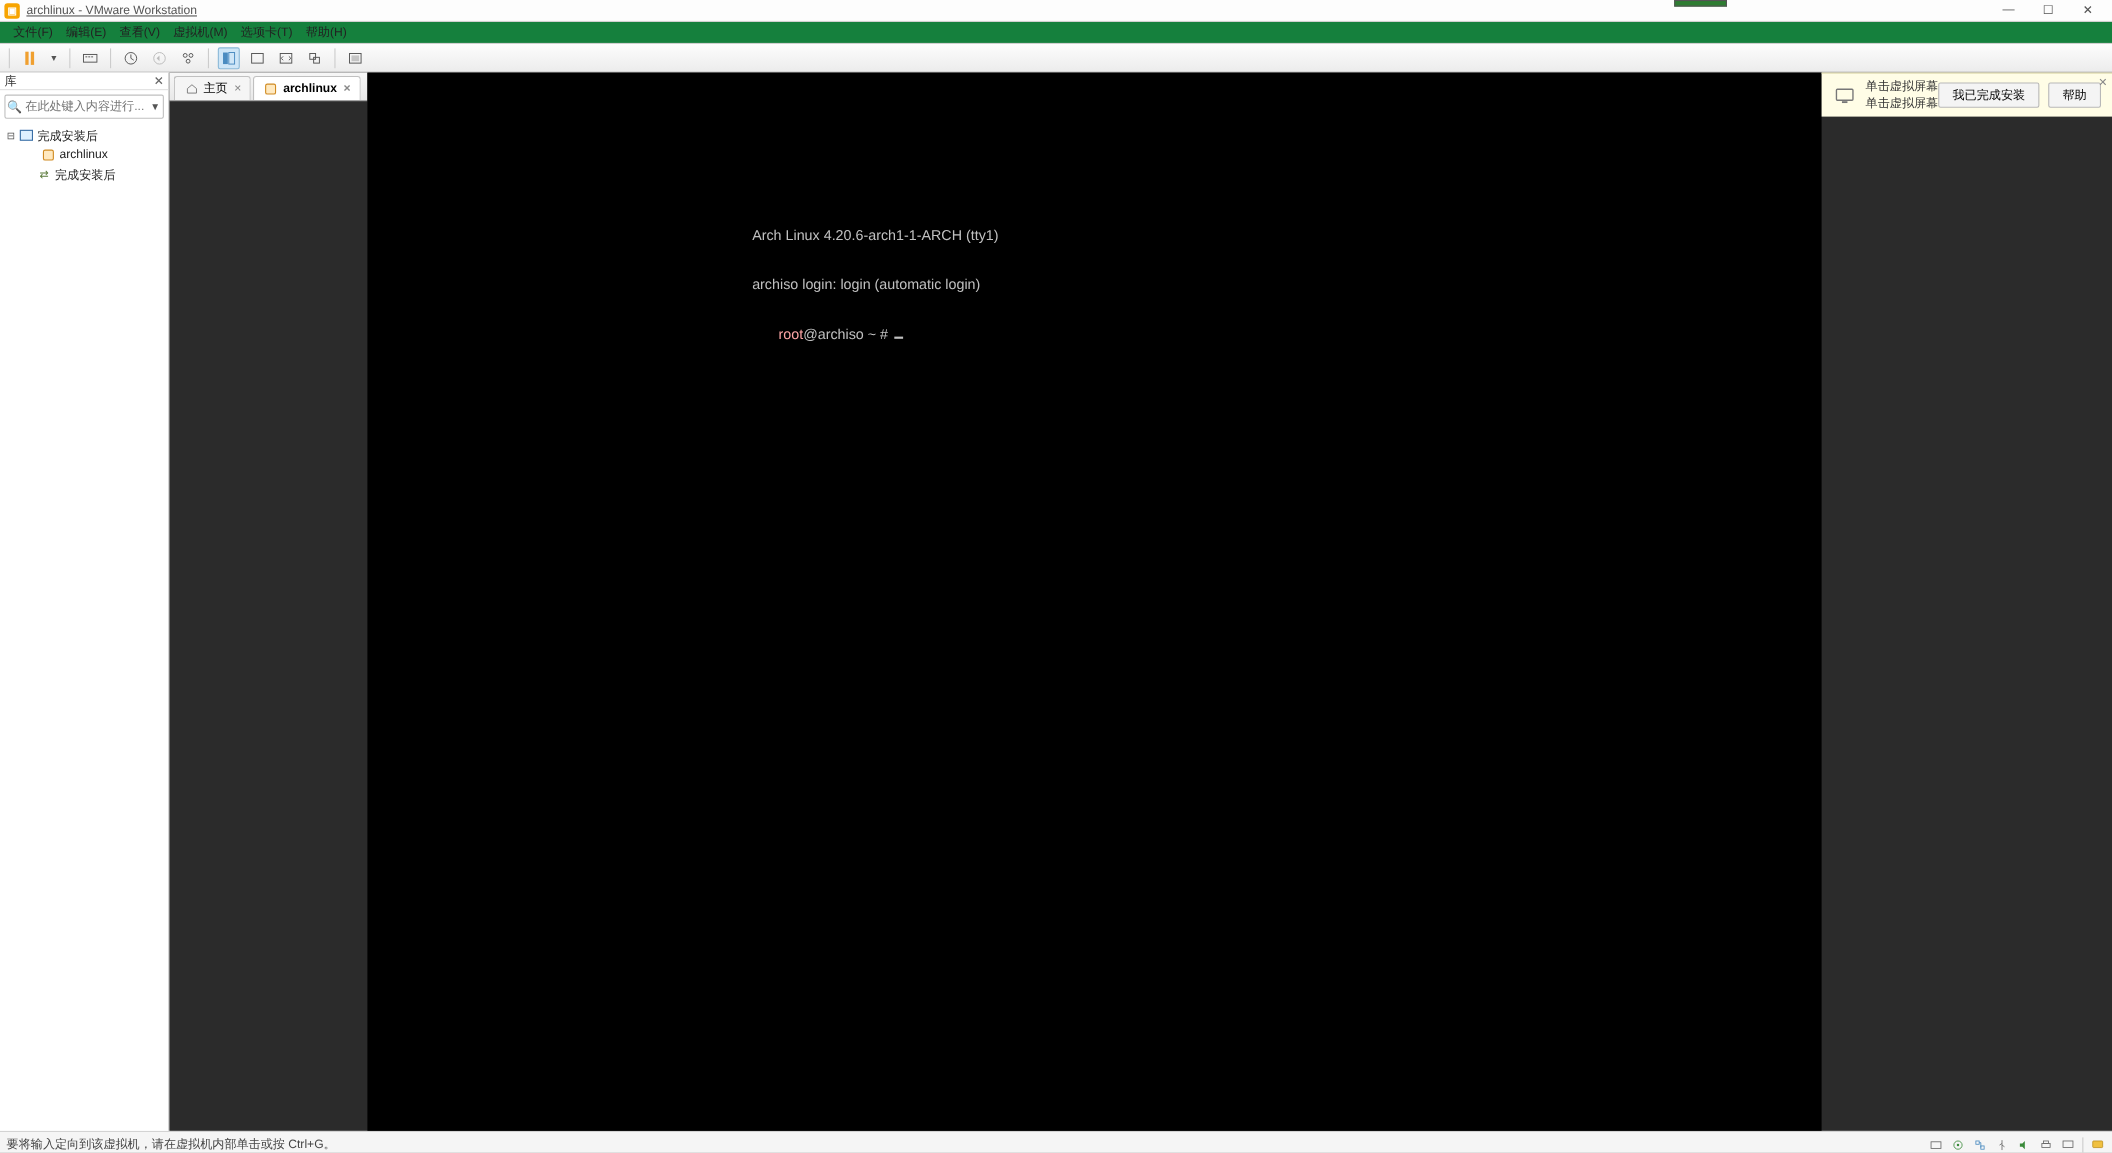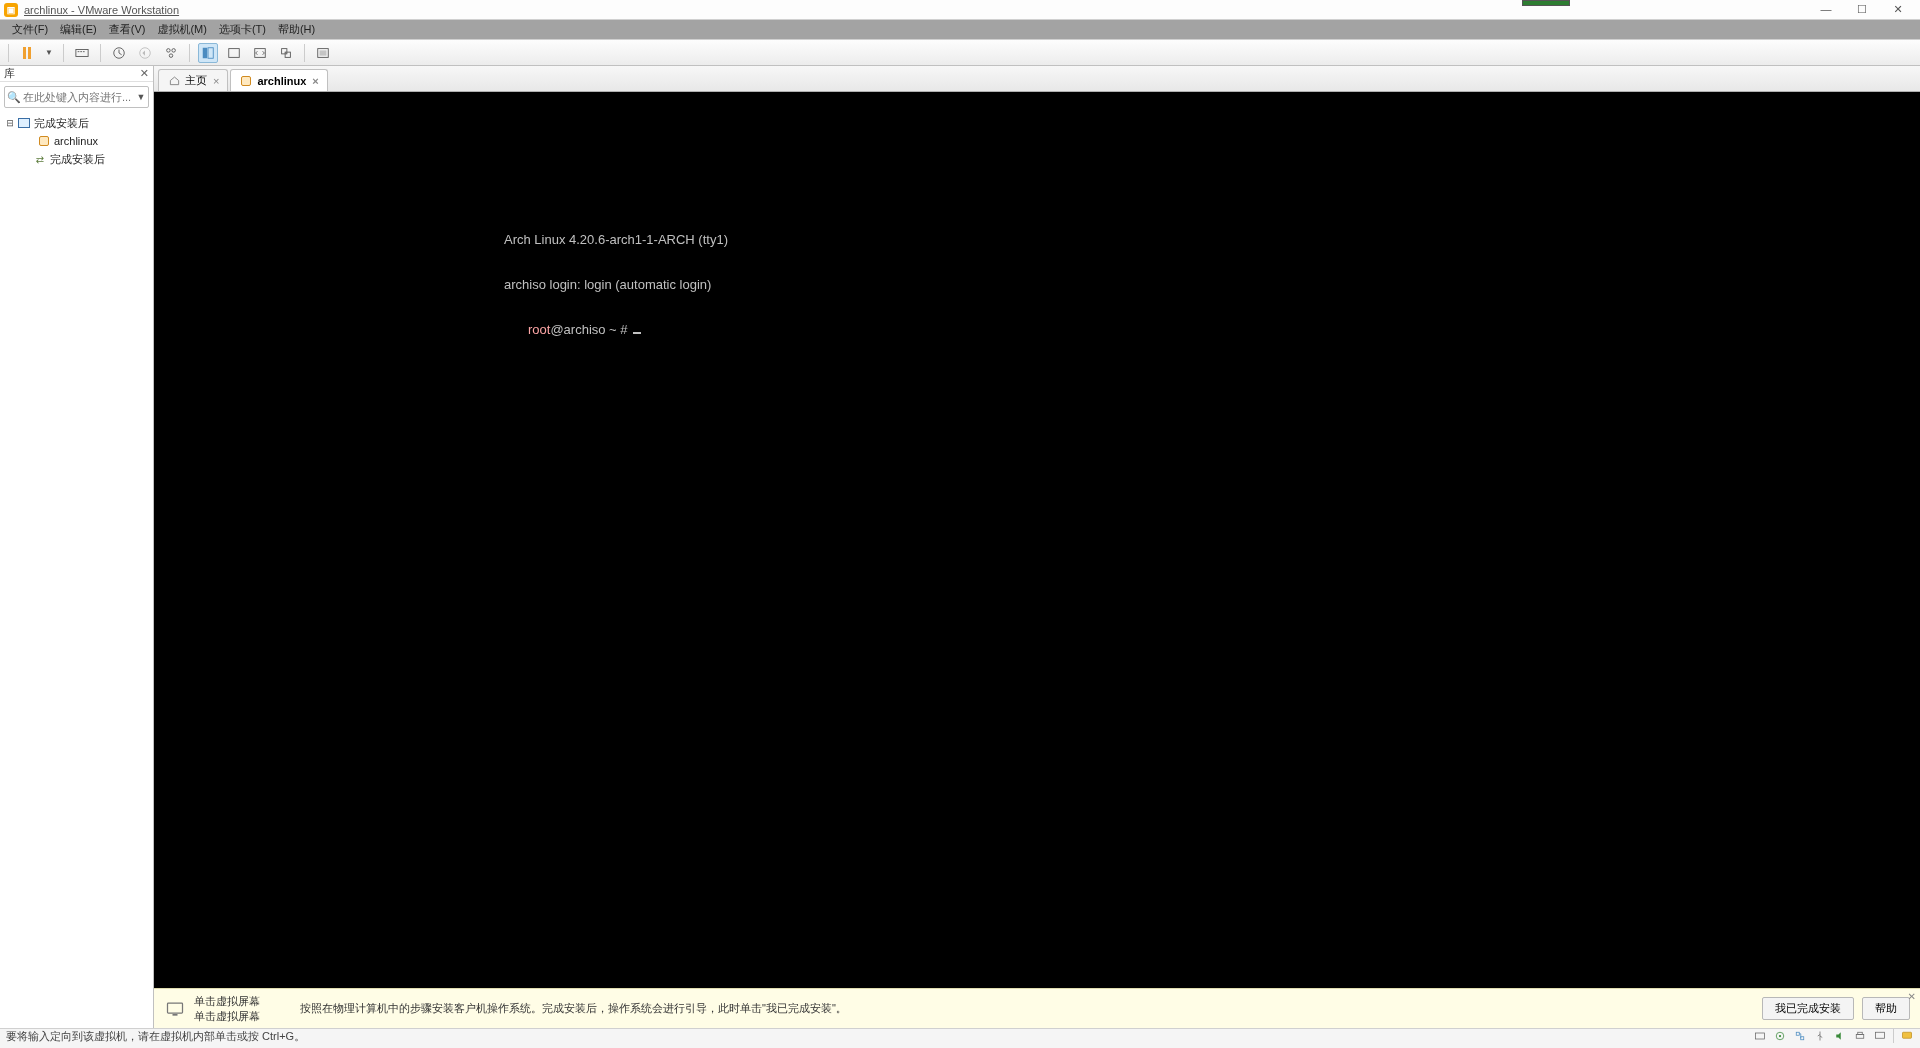--- a/index.html
+++ b/index.html
@@ -9,21 +9,21 @@
 .titlebar { height: 20px; background: #fdfdfd; display: flex; align-items: center; padding: 0 4px; border-bottom: 1px solid #d0d0d0; }
 .titlebar .app-icon { width: 14px; height: 14px; background: #f7a400; border-radius: 3px; display: flex; align-items: center; justify-content: center; font-size: 9px; color: #fff; font-weight: bold; margin-right: 6px; }
 .titlebar .title-text { font-size: 11px; color: #555; text-decoration: underline; }
 .titlebar .win-controls { margin-left: auto; display: flex; gap: 16px; padding-right: 8px; }
 .titlebar .win-controls span { font-size: 11px; color: #555; cursor: pointer; width: 20px; text-align: center; }
 
 
 .top-indicator { position: absolute; top: 0; right: 350px; width: 48px; height: 6px; background: #2e7d32; border: 1px solid #555; }
 
 
-.menubar { height: 20px; background: #a3a3a3; display: flex; align-items: center; padding: 0 6px; border-bottom: 1px solid #d0d0d0; font-size: 11px; }
+.menubar { height: 20px; background: #15803d; display: flex; align-items: center; padding: 0 6px; border-bottom: 1px solid #d0d0d0; font-size: 11px; }
 .menubar .menu-item { padding: 0 6px; cursor: pointer; color: #222; }
 
 
 .toolbar { height: 26px; background: linear-gradient(#fdfdfd,#ececec); border-bottom: 1px solid #c0c0c0; display: flex; align-items: center; padding: 0 6px; gap: 6px; }
 .toolbar .tb-btn { width: 20px; height: 20px; display: flex; align-items: center; justify-content: center; border: 1px solid transparent; border-radius: 2px; cursor: pointer; }
 .toolbar .sep { width: 1px; height: 18px; background: #ccc; margin: 0 2px; }
 .toolbar svg { width: 14px; height: 14px; }
 .pause-icon { display:flex; gap:2px; }
 .pause-icon span { width:3px; height:12px; background:#f0a030; }
 
@@ -43,21 +43,21 @@
 .tree-toggle { width: 12px; text-align: center; font-size: 9px; color: #555; }
 .tree-icon { width: 16px; height: 14px; display: flex; align-items: center; justify-content: center; }
 .tree-label { padding-left: 2px; color: #222; }
 .tree-indent1 { padding-left: 16px; }
 .tree-indent2 { padding-left: 32px; }
 .mon-icon { width:12px; height:10px; border:1px solid #3a6ea5; background:#dff0ff; }
 .vm-icon { width:10px; height:10px; border:1px solid #d08a20; background:#ffe9c0; border-radius:2px; }
 .share-icon { font-size:10px; color:#5a7a3a; }
 
 
-.content { flex: 1; display: flex; flex-direction: column; background: #2b2b2b; }
+.content { flex: 1; display: flex; background: #2b2b2b; }
 
 
 .tabstrip { height: 26px; background: linear-gradient(#f7f7f7,#e8e8e8); display: flex; align-items: flex-end; padding: 0 4px; border-bottom: 1px solid #b0b0b0; }
 .tab { height: 22px; display: flex; align-items: center; padding: 0 8px; font-size: 11px; border: 1px solid #c0c0c0; border-bottom: none; margin-right: 2px; background: #f5f5f5; border-radius: 3px 3px 0 0; cursor: pointer; }
 .tab.active { background: #fff; font-weight: bold; }
 .tab .tab-icon { width: 14px; height: 14px; margin-right: 4px; display:flex; align-items:center; justify-content:center; }
 .tab .tab-close { margin-left: 6px; color: #888; font-size: 11px; cursor: pointer; }
 .home-icon { width:11px; height:11px; color:#555; }
 
 
@@ -69,21 +69,21 @@
 
 .infobar { height: 40px; background: #fffde6; border-top: 1px solid #e0dcb0; display: flex; align-items: center; padding: 0 10px; font-size: 11px; color: #333; position: relative; }
 .infobar .info-icon { width: 22px; height: 22px; margin-right: 8px; display:flex; align-items:center; justify-content:center; }
 .infobar .info-text-block { display: flex; flex-direction: column; line-height: 1.3; }
 .infobar .info-hint { margin-left: 40px; }
 .infobar .info-buttons { margin-left: auto; display: flex; gap: 8px; align-items: flex-start; }
 .infobar button { font-size: 11px; padding: 3px 12px; background: #f4f4f4; border: 1px solid #b8b8b8; border-radius: 2px; cursor: pointer; }
 .infobar .info-close { position: absolute; right: 4px; top: 2px; font-size: 10px; color: #888; cursor: pointer; }
 
 
-.statusbar { height: 20px; background: #f5f5f5; border-top: 1px solid #d0d0d0; display: flex; align-items: flex-start; padding: 0 6px; font-size: 11px; color: #444; }
+.statusbar { height: 20px; background: #f5f5f5; border-top: 1px solid #d0d0d0; display: flex; align-items: flex-end; padding: 0 6px; font-size: 11px; color: #444; }
 .statusbar .status-right { margin-left: auto; display: flex; gap: 6px; align-items: center; }
 .status-icon { width: 14px; height: 14px; display:flex; align-items:center; justify-content:center; }
 .status-icon svg { width:12px; height:12px; }
 
 </style>
 </head>
 <body>
 
 <div class="top-indicator"></div>
 
@@ -249,21 +249,20 @@
       <div class="info-icon">
         <svg viewBox="0 0 24 24" width="20" height="20">
             <rect x="3" y="5" width="18" height="12" rx="1" fill="none" stroke="#777" stroke-width="1.5"></rect>
             <rect x="9" y="18" width="6" height="2" fill="#777"></rect>
           </svg>
       </div>
       <div class="info-text-block">
         <span>单击虚拟屏幕</span>
         <span>单击虚拟屏幕</span>
       </div>
-      <div class="info-hint">按照在物理计算机中的步骤安装客户机操作系统。完成安装后，操作系统会进行引导，此时单击"我已完成安装"。</div>
       <div class="info-buttons">
         <button>我已完成安装</button>
         <button>帮助</button>
       </div>
     </div>
   </div>
 </div>
 
 <div class="statusbar">
   <span>要将输入定向到该虚拟机，请在虚拟机内部单击或按 Ctrl+G。</span>

